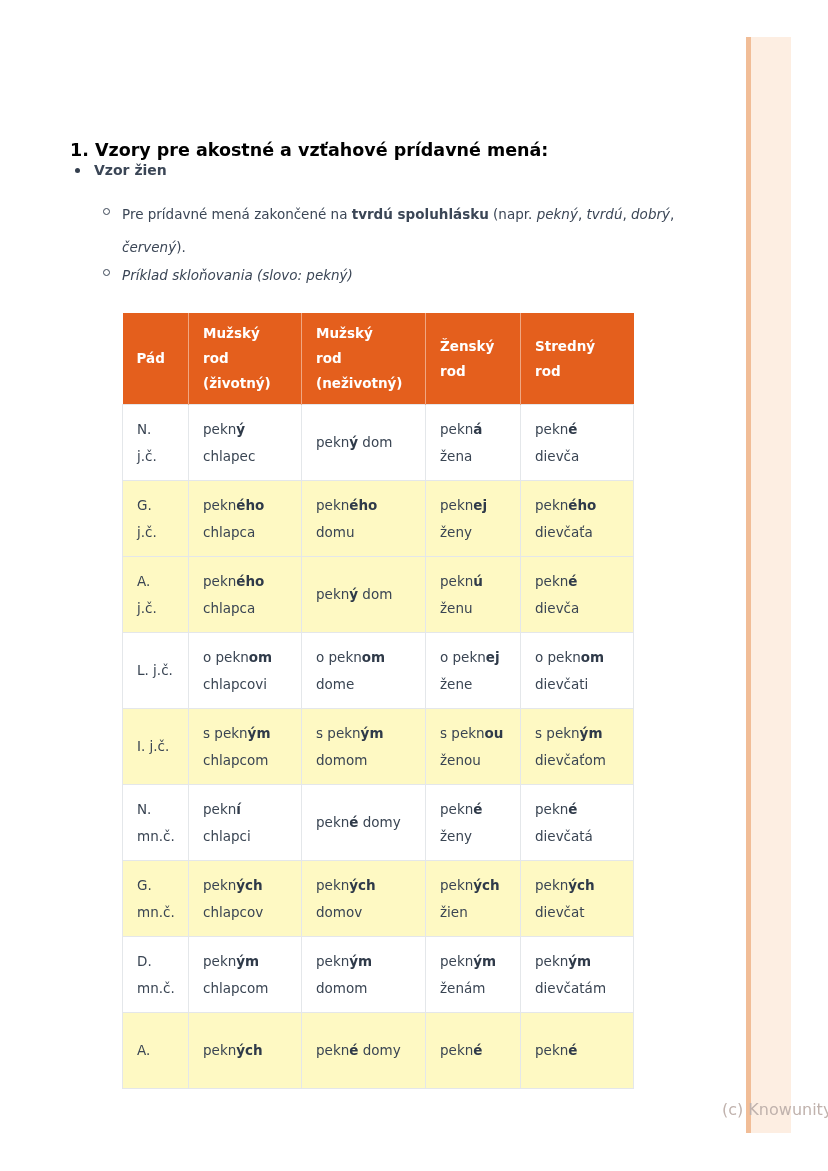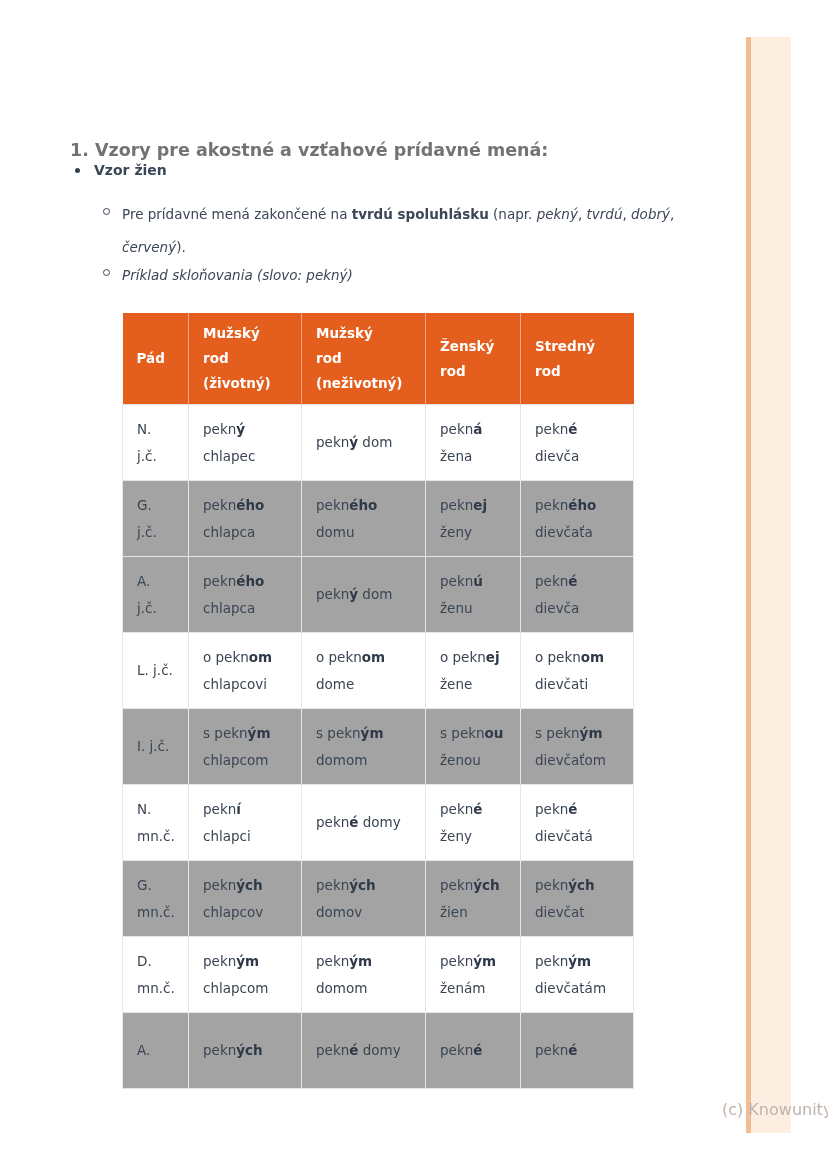--- a/index.html
+++ b/index.html
@@ -17,21 +17,21 @@
     background:#fdeee2;border-left:5px solid #f1bd97;box-sizing:border-box;
     z-index:1;
   }
   .intro{
     position:absolute;left:70px;top:38px;width:652px;
     font-size:14px;line-height:32px;
     text-align:justify;text-align-last:left;
   }
   .heading{
     position:absolute;left:70px;top:125px;width:640px;
-    font-size:17.5px;font-weight:bold;color:#737373;
+    font-size:17.5px;font-weight:bold;color:#000000;
   }
   .bullet-row{position:absolute;left:75px;top:162px;display:flex;align-items:center;}
   .dot{
     width:5px;height:5px;border-radius:50%;background:#343f4e;
     margin-right:14px;flex:0 0 auto;
   }
   .bullet-label{font-size:14px;font-weight:bold;}
   .sub-bullet{position:absolute;display:flex;align-items:flex-start;}
   .sub-bullet.first{left:103px;top:198px;width:580px;}
   .sub-bullet.second{left:103px;top:259px;width:580px;}
@@ -62,21 +62,21 @@
     height:77px;padding:8px 14px;vertical-align:middle;
     border-left:1px solid rgba(255,255,255,0.45);
     line-height:25px;box-sizing:border-box;
   }
   table.decl thead td:first-child{border-left:none;}
   table.decl tbody td{
     height:76px;padding:10px 14px;vertical-align:middle;
     border:1px solid #e4e7ea;line-height:27px;box-sizing:border-box;
     background:#ffffff;white-space:pre-line;
   }
-  table.decl tbody tr.alt td{background:#a3a3a3;}
+  table.decl tbody tr.alt td{background:#fef9c3;}
   table.decl tbody td strong{font-weight:bold;color:#2f3a49;}
 
   .footer{
     position:absolute;left:690px;top:1100px;width:110px;
     font-size:16px;color:#c0b2ad;z-index:2;white-space:nowrap;margin-left:32px;
   }
 </style>
 </head>
 <body>
 

